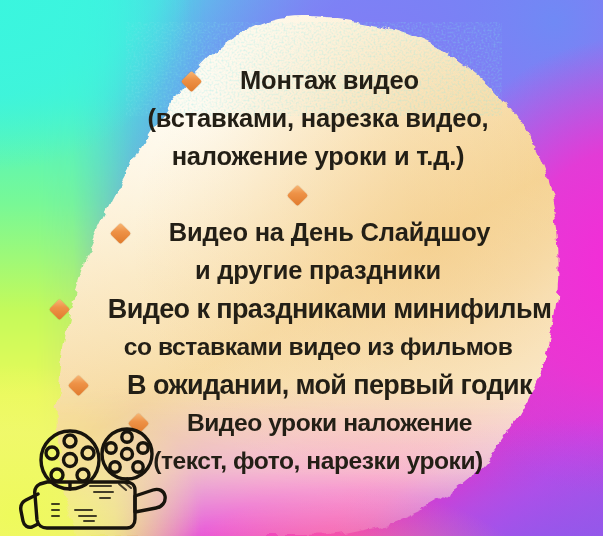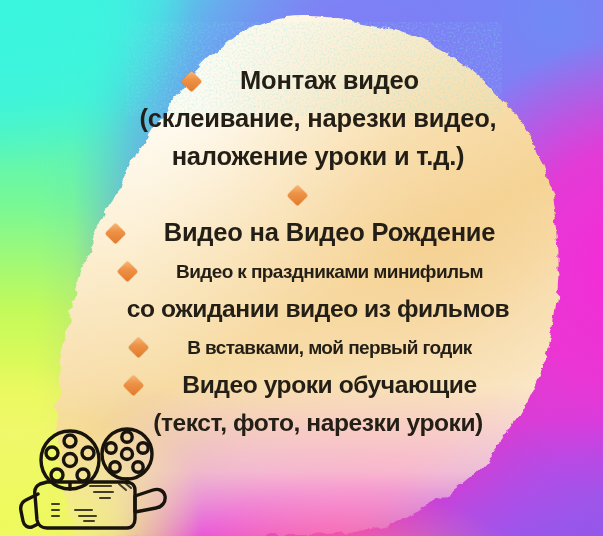--- a/index.html
+++ b/index.html
@@ -108,21 +108,21 @@
     gap: 33px;
   }
   .line-text {
     font-size: 25.5px;
     font-weight: bold;
     color: #231f16;
     letter-spacing: -0.2px;
     line-height: 1;
   }
   .line.tight .line-text { font-size: 24.6px; letter-spacing: -0.45px; }
-  .line.tighter .line-text { font-size: 19px; letter-spacing: -0.6px; }
+  .line.tighter .line-text { font-size: 27px; letter-spacing: -0.6px; }
 
   .bullet {
     width: 15px;
     height: 15px;
     margin-right: 8px;
     flex: 0 0 auto;
     transform: rotate(45deg);
     border-radius: 2px;
     background: linear-gradient(135deg, #F7B877 0%, #EE9247 40%, #E07A2C 100%);
     box-shadow: 0 0 1px rgba(120,60,10,0.45);
@@ -231,57 +231,61 @@
 
   <div class="text-stack">
 
     <div class="line">
       <span class="bullet"></span>
       <span class="line-text">Монтаж видео</span>
     </div>
 
     <div class="line">
       <span class="bullet hidden"></span>
-      <span class="line-text">(склеивание, нарезки видео,</span>
+      <span class="line-text">(вставками, нарезка видео,</span>
     </div>
 
     <div class="line">
       <span class="bullet hidden"></span>
       <span class="line-text">наложение уроки и т.д.)</span>
     </div>
 
     <div class="line">
       <span class="bullet"></span>
     </div>
 
     <div class="line">
       <span class="bullet"></span>
-      <span class="line-text">Видео на Видео Рождение</span>
-    </div>
-
+      <span class="line-text">Видео на День Слайдшоу</span>
+    </div>
+
+    <div class="line">
+      <span class="bullet hidden"></span>
+      <span class="line-text">и другие праздники</span>
+    </div>
 
     <div class="line tighter">
       <span class="bullet"></span>
       <span class="line-text">Видео к праздниками минифильм</span>
     </div>
 
     <div class="line tight">
       <span class="bullet hidden"></span>
-      <span class="line-text">со ожидании видео из фильмов</span>
+      <span class="line-text">со вставками видео из фильмов</span>
     </div>
 
     <div class="line tighter">
       <span class="bullet"></span>
-      <span class="line-text">В вставками, мой первый годик</span>
+      <span class="line-text">В ожидании, мой первый годик</span>
     </div>
 
 
     <div class="line tight">
       <span class="bullet"></span>
-      <span class="line-text">Видео уроки обучающие</span>
+      <span class="line-text">Видео уроки наложение</span>
     </div>
 
     <div class="line tight">
       <span class="bullet hidden"></span>
       <span class="line-text">(текст, фото, нарезки уроки)</span>
     </div>
 
   </div>
 
   <svg class="projector" viewBox="0 0 160 112" xmlns="http://www.w3.org/2000/svg">

